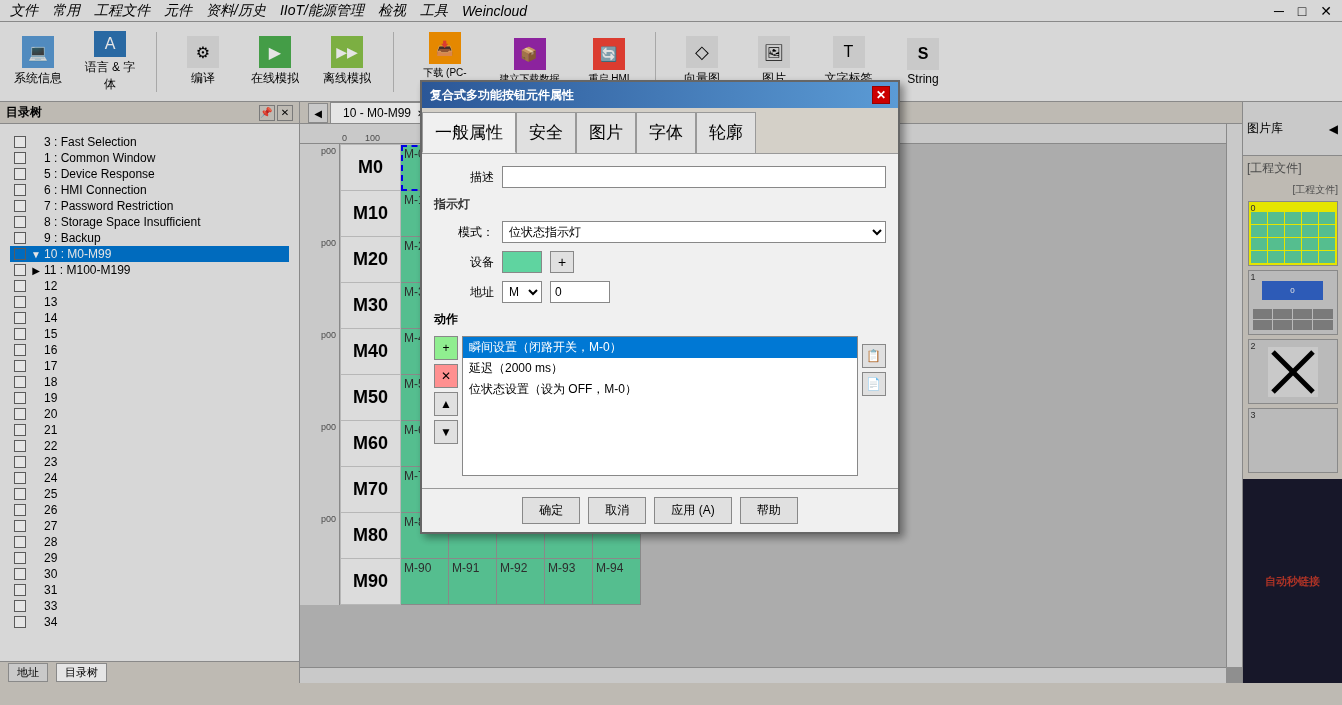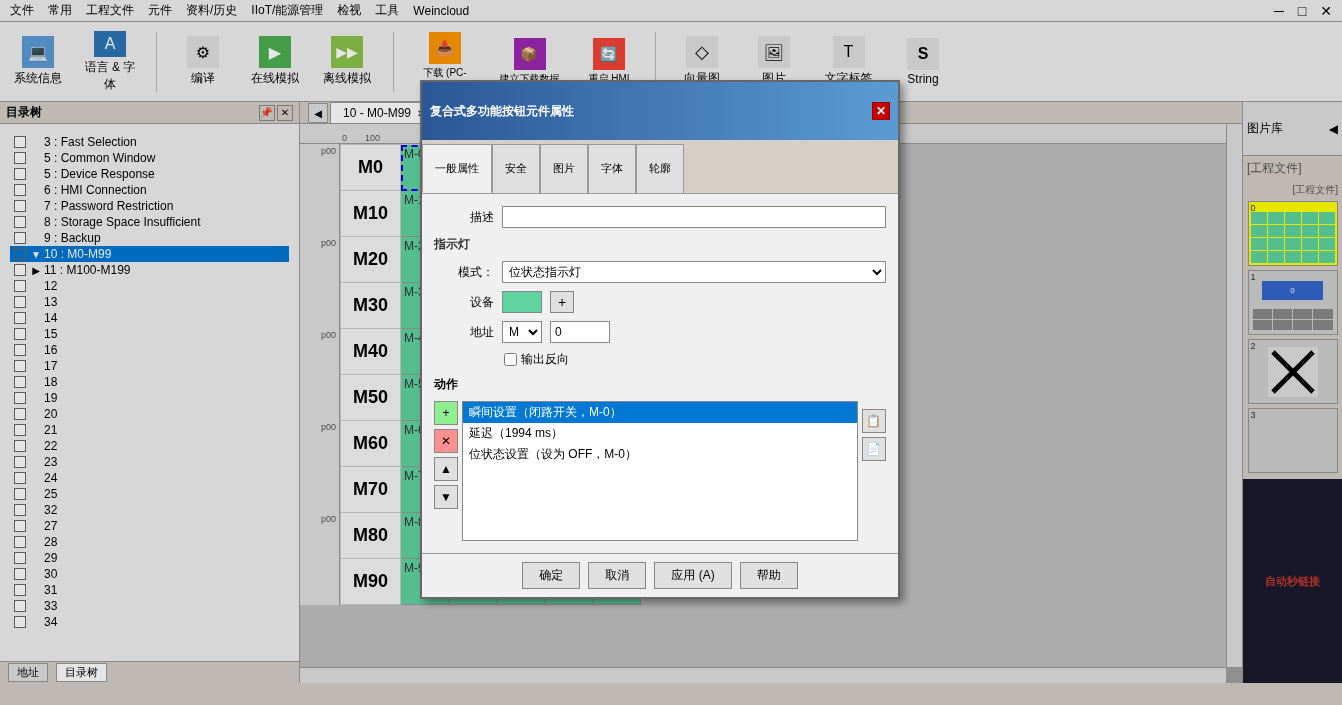--- a/index.html
+++ b/index.html
@@ -1,20 +1,20 @@
 <!DOCTYPE html>
 <html><head>
   <meta charset="utf-8">
   <style>
     * { box-sizing: border-box; margin: 0; padding: 0; font-family: 'SimSun', 'Microsoft YaHei', sans-serif; font-size: 12px; }
     body { width: 1342px; height: 705px; overflow: hidden; background: #d4d0c8; }
 
     
     .menubar { background: #f0f0f0; border-bottom: 1px solid #999; height: 22px; display: flex; align-items: center; padding: 0 4px; gap: 2px; }
-    .menubar-item { padding: 2px 6px; cursor: pointer; font-size: 12px; }
+    .menubar-item { padding: 2px 6px; cursor: pointer; font-size: 14px; font-style: italic; }
 
     
     .toolbar { background: #f0f0f0; border-bottom: 1px solid #999; height: 80px; display: flex; align-items: center; padding: 4px 8px; gap: 12px; }
     .toolbar-btn { display: flex; flex-direction: column; align-items: center; justify-content: center; width: 60px; height: 68px; cursor: pointer; border: 1px solid transparent; padding: 2px; font-size: 11px; text-align: center; gap: 2px; }
     .toolbar-icon { width: 32px; height: 32px; background: #ccc; display: flex; align-items: center; justify-content: center; font-size: 18px; }
     .toolbar-separator { width: 1px; height: 60px; background: #bbb; margin: 0 4px; }
 
     
     .main-layout { display: flex; height: calc(705px - 22px - 80px - 22px); }
 
@@ -52,24 +52,24 @@
     .bottom-tab { padding: 1px 8px; border: 1px solid #999; background: #e0e0e0; cursor: pointer; font-size: 11px; }
     .bottom-tab.active { background: #ffffff; }
 
     
     .right-panel { width: 100px; background: #d4d0c8; border-left: 1px solid #999; display: flex; flex-direction: column; }
     .right-panel-header { padding: 18px 4px; font-size: 11px; border-bottom: 1px solid #999; background: #e0e0e0; }
 
     
     .modal-overlay { position: fixed; top: 0; left: 0; right: 0; bottom: 0; background: rgba(0,0,0,0.1); z-index: 100; }
     .modal { position: fixed; top: 80px; left: 420px; width: 480px; background: #f0f0f0; border: 2px solid #666; z-index: 101; box-shadow: 4px 4px 8px rgba(0,0,0,0.4); }
-    .modal-titlebar { background: linear-gradient(to right, #2b5797, #5b9bd5); color: white; padding: 20px 8px; display: flex; align-items: center; justify-content: space-between; font-size: 13px; font-weight: bold; }
+    .modal-titlebar { background: linear-gradient(to right, #2b5797, #5b9bd5); color: white; padding: 4px 8px; display: flex; align-items: center; justify-content: space-between; font-size: 13px; font-weight: bold; }
     .modal-close-btn { width: 18px; height: 18px; background: #cc0000; border: 1px solid #990000; color: white; display: flex; align-items: center; justify-content: center; cursor: pointer; font-size: 12px; font-weight: bold; }
     .modal-tabs { display: flex; background: #d4d0c8; border-bottom: 1px solid #999; }
-    .modal-tab { padding: 16px 12px; border: 1px solid #999; border-bottom: none; background: #e0e0e0; cursor: pointer; font-size: 11px; margin-top: 4px; }
+    .modal-tab { padding: 8px 12px; border: 1px solid #999; border-bottom: none; background: #e0e0e0; cursor: pointer; font-size: 17px; margin-top: 4px; }
     .modal-tab.active { background: #f0f0f0; border-bottom: 1px solid #f0f0f0; }
     .modal-body { padding: 12px; display: flex; flex-direction: column; gap: 8px; }
     .form-row { display: flex; align-items: center; gap: 8px; }
     .form-label { width: 60px; text-align: right; font-size: 12px; white-space: nowrap; }
     .form-input { flex: 1; height: 22px; border: 1px solid #888; padding: 1px 4px; background: white; font-size: 12px; }
     .form-select-wide { height: 22px; border: 1px solid #888; padding: 1px 2px; background: white; font-size: 12px; flex: 1; }
     .toggle-btn { width: 40px; height: 22px; background: #5fd4a0; border: 1px solid #888; cursor: pointer; display: flex; align-items: center; justify-content: center; }
     .icon-btn { width: 24px; height: 22px; background: #e0e0e0; border: 1px solid #888; cursor: pointer; display: flex; align-items: center; justify-content: center; font-size: 14px; }
     .action-list { flex: 1; border: 1px solid #888; background: white; min-height: 140px; overflow-y: auto; }
     .action-item { padding: 2px 6px; cursor: pointer; font-size: 12px; }
@@ -178,21 +178,21 @@
     <div class="tree-view">
 
       <div class="tree-item">
         <span class="checkbox"></span>
         <span class="expand-icon"></span>
         <span>3 : Fast Selection</span>
       </div>
       <div class="tree-item">
         <span class="checkbox"></span>
         <span class="expand-icon"></span>
-        <span>5 : Common Window</span>
+        <span>1 : Common Window</span>
       </div>
       <div class="tree-item">
         <span class="checkbox"></span>
         <span class="expand-icon"></span>
         <span>5 : Device Response</span>
       </div>
       <div class="tree-item">
         <span class="checkbox"></span>
         <span class="expand-icon"></span>
         <span>6 : HMI Connection</span>
@@ -288,21 +288,21 @@
           <span>24</span>
         </div>
       <div class="tree-item">
           <span class="checkbox"></span>
           <span class="expand-icon"></span>
           <span>25</span>
         </div>
       <div class="tree-item">
           <span class="checkbox"></span>
           <span class="expand-icon"></span>
-          <span>32</span>
+          <span>26</span>
         </div>
       <div class="tree-item">
           <span class="checkbox"></span>
           <span class="expand-icon"></span>
           <span>27</span>
         </div>
       <div class="tree-item">
           <span class="checkbox"></span>
           <span class="expand-icon"></span>
           <span>28</span>
@@ -670,38 +670,34 @@
       </div>
 
       <div class="form-row">
         <span class="form-label">地址</span>
         <select class="addr-select">
           <option>M</option>
         </select>
         <input class="addr-input" type="text" value="0" style="">
       </div>
 
-      <div class="checkbox-row">
-        <input type="checkbox" style="">
-        <span>输出反向</span>
-      </div>
 
       <div style="font-size:12px;font-weight:bold;color:#000000;">动作</div>
       <div class="actions-row">
 
         <div class="action-buttons">
           <div class="action-btn green">+</div>
           <div class="action-btn red">✕</div>
           <div class="action-btn">▲</div>
           <div class="action-btn">▼</div>
         </div>
 
         <div class="action-list">
           <div class="action-item selected">瞬间设置（闭路开关，M-0）</div>
-          <div class="action-item">延迟（1994 ms）</div>
+          <div class="action-item">延迟（2000 ms）</div>
           <div class="action-item">位状态设置（设为 OFF，M-0）</div>
         </div>
 
         <div class="extra-btns">
           <div class="extra-btn">📋</div>
           <div class="extra-btn">📄</div>
         </div>
       </div>
     </div>
 

